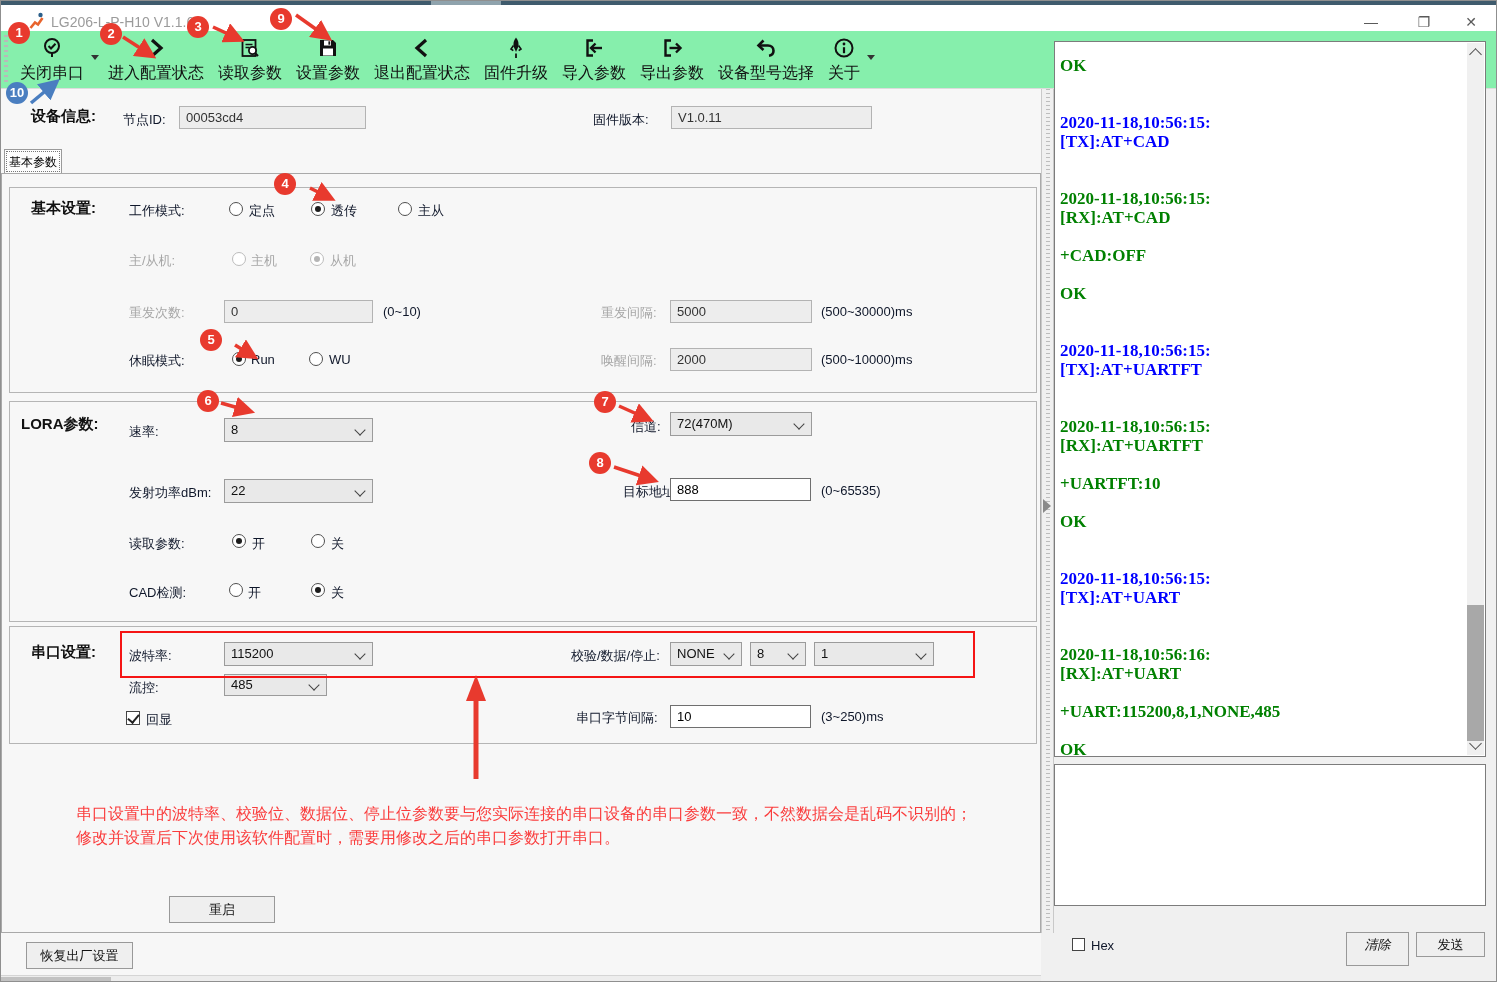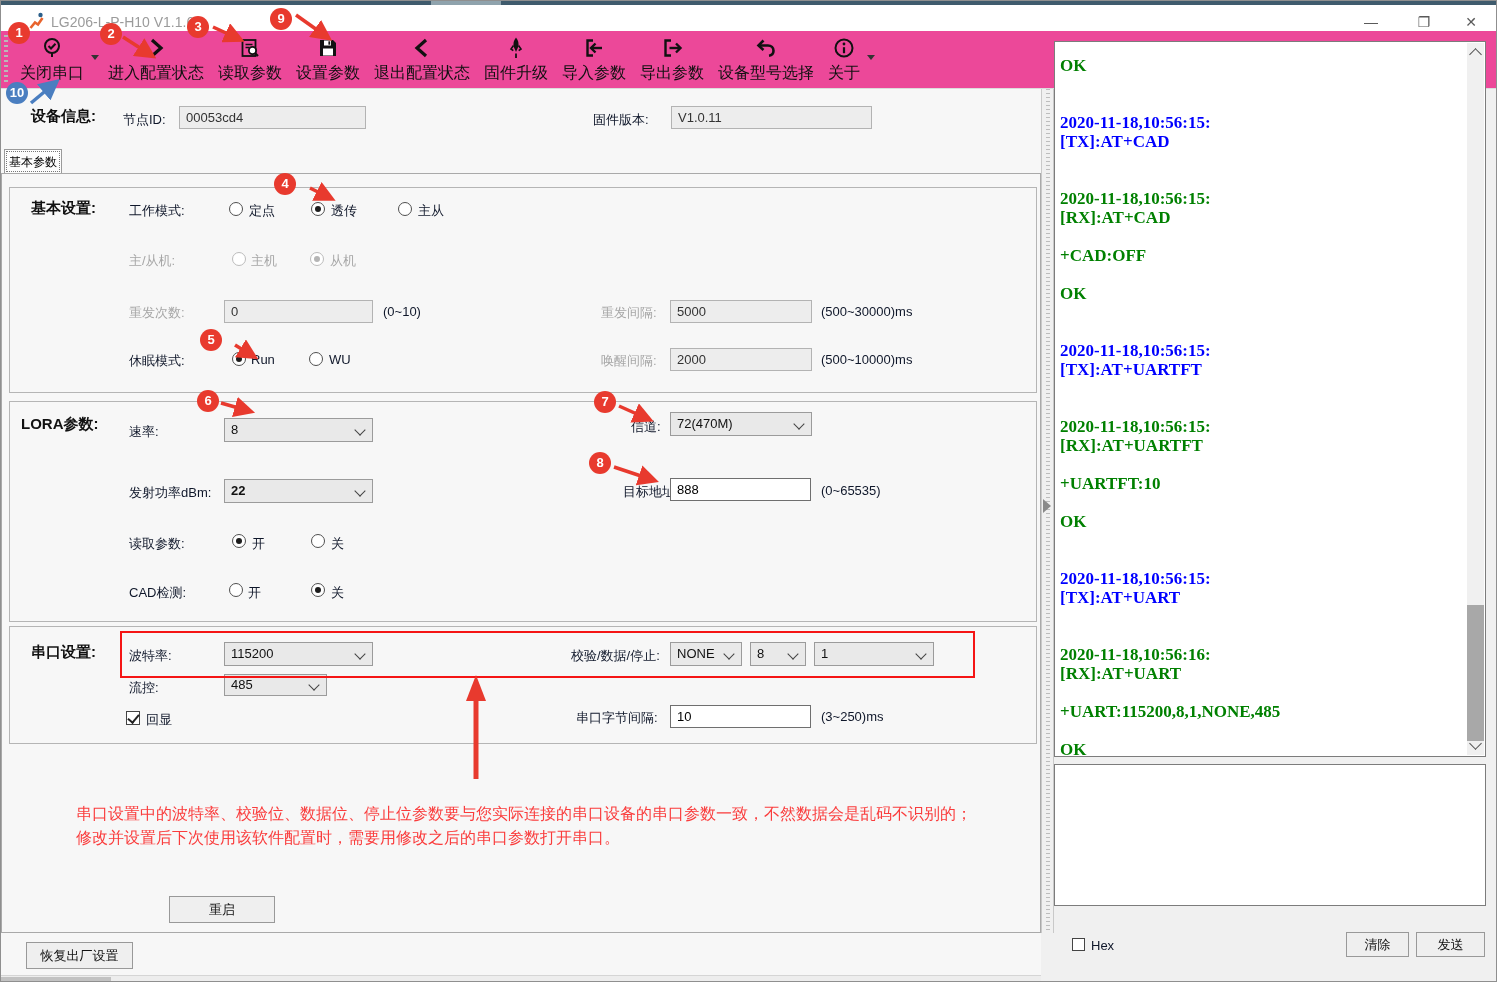--- a/index.html
+++ b/index.html
@@ -7,21 +7,21 @@
     font-family:"Liberation Sans",sans-serif;overflow:hidden;border:1px solid #8f8f8f;box-sizing:border-box;}
   .a{position:absolute;}
   
   .topstrip{left:0;top:0;width:1497px;height:4px;background:#3f5b6d;}
   .topstrip .seg{position:absolute;left:430px;top:0;width:70px;height:4px;background:#8fa3ad;}
   .titlebar{left:0;top:4px;width:1495px;height:26px;background:#ffffff;}
   .apptitle{left:50px;top:9px;font-size:14px;color:#9b9b9b;}
   .appicon{left:27px;top:7px;width:18px;height:18px;}
   .winbtn{top:8px;width:30px;height:18px;text-align:center;font-size:14px;color:#5a5a5a;line-height:18px;cursor:default;}
   
-  .toolbar{left:0;top:30px;width:1497px;height:58px;background:#ec4899;border-bottom:1px solid #dcdcdc;
+  .toolbar{left:0;top:30px;width:1497px;height:58px;background:#86efac;border-bottom:1px solid #dcdcdc;
     display:flex;align-items:flex-start;padding-left:12px;box-sizing:border-box;}
   .gripper{position:absolute;left:3px;top:34px;width:4px;height:50px;
     background:repeating-linear-gradient(to bottom,#b9b9b9 0 2px,transparent 2px 5px);}
   .tb-btn{display:flex;flex-direction:column;align-items:center;padding:3px 7px 0 7px;cursor:pointer;}
   .tb-icon{height:28px;display:flex;align-items:center;}
   .tb-label{font-size:16px;color:#111;white-space:nowrap;line-height:22px;}
   .tb-caret{width:0;height:0;border-left:4px solid transparent;border-right:4px solid transparent;
     border-top:5px solid #333;margin:24px 2px 0 0;}
   
   .leftpanel{left:0;top:88px;width:1040px;height:894px;background:#f7f7f7;}
@@ -251,21 +251,21 @@
     <span class="cval">8</span>
       <span class="chev"></span>
   </div>
   <span class="a lbl" style="left:630px;top:417px;">信道:</span>
   <div class="a combo" style="left:669px;top:411px;width:142px;">
     <span class="cval">72(470M)</span>
       <span class="chev"></span>
   </div>
 
   <span class="a lbl" style="left:128px;top:483px;">发射功率dBm:</span>
-  <div class="a combo" style="left:223px;top:478px;width:149px;font-weight:bold;">
+  <div class="a combo" style="left:223px;top:478px;width:149px;">
     <span class="cval">22</span>
       <span class="chev"></span>
   </div>
   <span class="a lbl" style="left:622px;top:482px;">目标地址:</span>
   <div class="a tbox en" style="left:669px;top:477px;width:141px;">888</div>
   <span class="a lbl" style="left:820px;top:482px;">(0~65535)</span>
 
   <span class="a lbl" style="left:128px;top:534px;">读取参数:</span>
   <span class="a radio sel" style="left:231px;top:533px;"></span>
   <span class="a lbl" style="left:251px;top:534px;">开</span>
@@ -368,21 +368,21 @@
       <span class="vs-arrow vs-up"></span>
       <div class="vs-thumb"></div>
       <span class="vs-arrow vs-down"></span>
     </div>
   </div>
 
   <div class="a sendbox"></div>
 
   <span class="a cb" style="left:1071px;top:937px;width:13px;height:13px;"></span>
   <span class="a lbl" style="left:1090px;top:937px;">Hex</span>
-  <div class="a btn" style="left:1345px;top:931px;width:63px;height:25px;line-height:23px;">清除</div>
+  <div class="a btn" style="left:1345px;top:931px;width:63px;height:34px;line-height:23px;font-style:italic;">清除</div>
   <div class="a btn" style="left:1415px;top:931px;width:69px;height:25px;line-height:23px;">发送</div>
 
   <div class="a badge red" style="left:7px;top:21px;">1</div>
   <div class="a badge red" style="left:99px;top:22px;">2</div>
   <div class="a badge red" style="left:186px;top:15px;">3</div>
   <div class="a badge red" style="left:269px;top:7px;">9</div>
   <div class="a badge blue" style="left:5px;top:81px;">10</div>
   <div class="a badge red" style="left:273px;top:172px;">4</div>
   <div class="a badge red" style="left:199px;top:328px;">5</div>
   <div class="a badge red" style="left:196px;top:389px;">6</div>

